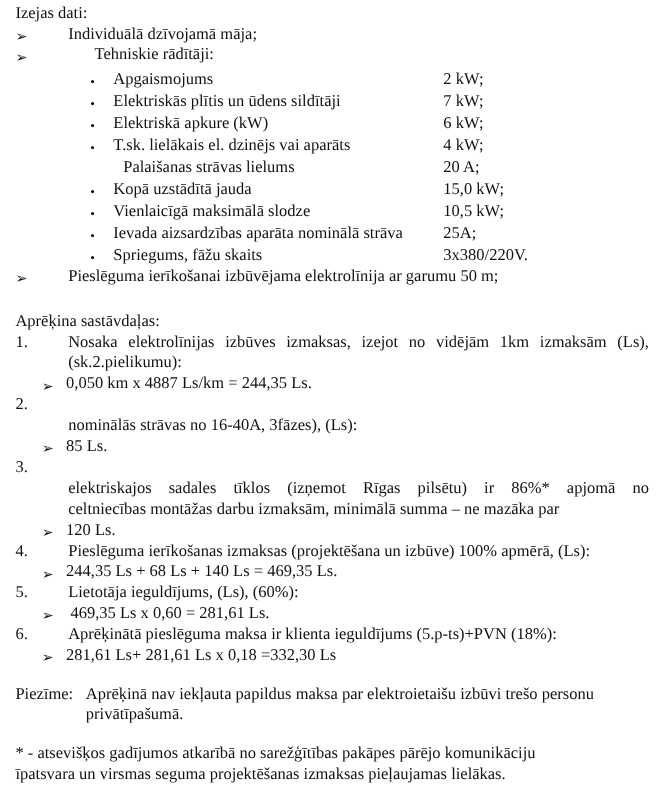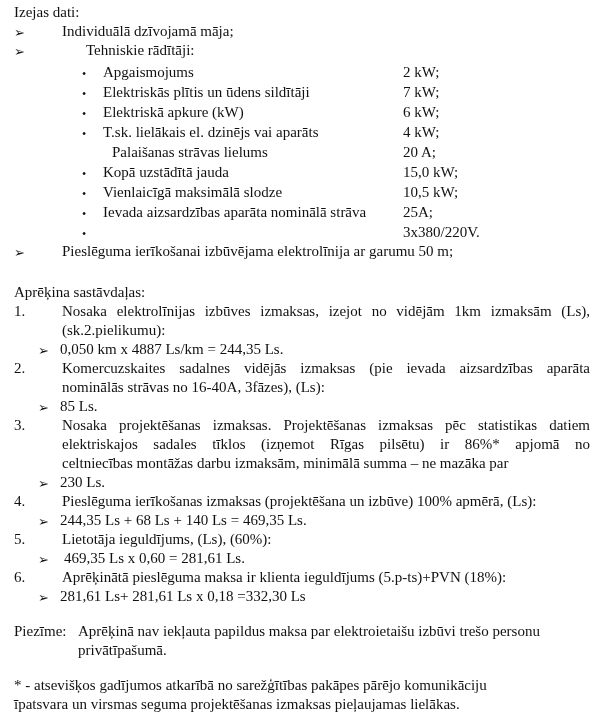--- a/index.html
+++ b/index.html
@@ -86,45 +86,44 @@
 
   <span class="bullet" style="left:82px; top:185px;">•</span>
   <div class="line" style="left:103px; top:183px;">Vienlaicīgā maksimālā slodze</div>
   <div class="val" style="top:183px;">10,5 kW;</div>
 
   <span class="bullet" style="left:82px; top:205px;">•</span>
   <div class="line" style="left:103px; top:203px;">Ievada aizsardzības aparāta nominālā strāva</div>
   <div class="val" style="top:203px;">25A;</div>
 
   <span class="bullet" style="left:82px; top:225px;">•</span>
+  <div class="line" style="left:103px; top:223px;">Spriegums, fāžu skaits</div>
   <div class="val" style="top:223px;">3x380/220V.</div>
 
   <span class="arrow" style="left:14px; top:243px;">➢</span>
   <div class="line" style="left:62px; top:242px;">Pieslēguma ierīkošanai izbūvējama elektrolīnija ar garumu 50 m;</div>
 
   <div class="line" style="left:14px; top:283px;">Aprēķina sastāvdaļas:</div>
 
   <div class="line" style="left:14px; top:302px;">1.</div>
   <div class="justify" style="left:62px; top:302px; width:528px;">Nosaka elektrolīnijas izbūves izmaksas, izejot no vidējām 1km izmaksām (Ls),</div>
   <div class="line" style="left:62px; top:321px;">(sk.2.pielikumu):</div>
   <span class="arrow" style="left:38px; top:341px;">➢</span>
   <div class="line" style="left:60px; top:340px;">0,050 km x 4887 Ls/km = 244,35 Ls.</div>
 
   <div class="line" style="left:14px; top:359px;">2.</div>
-  <div class="justify" style="left:62px; top:359px; width:528px;">Komercuzskaites sadalnes vidējās izmaksas (pie ievada aizsardzības aparāta</div>
   <div class="line" style="left:62px; top:378px;">nominālās strāvas no  16-40A, 3fāzes), (Ls):</div>
   <span class="arrow" style="left:38px; top:398px;">➢</span>
   <div class="line" style="left:60px; top:397px;">85 Ls.</div>
 
   <div class="line" style="left:14px; top:416px;">3.</div>
-  <div class="justify" style="left:62px; top:416px; width:528px;">Nosaka projektēšanas izmaksas. Projektēšanas izmaksas pēc statistikas datiem</div>
   <div class="justify" style="left:62px; top:435px; width:528px;">elektriskajos sadales tīklos (izņemot Rīgas pilsētu) ir 86%* apjomā no</div>
   <div class="line" style="left:62px; top:454px;">celtniecības montāžas darbu izmaksām, minimālā summa – ne mazāka par</div>
   <span class="arrow" style="left:38px; top:474px;">➢</span>
-  <div class="line" style="left:60px; top:473px;">230 Ls.</div>
+  <div class="line" style="left:60px; top:473px;">120 Ls.</div>
 
   <div class="line" style="left:14px; top:492px;">4.</div>
   <div class="line" style="left:62px; top:492px;">Pieslēguma ierīkošanas izmaksas (projektēšana un izbūve) 100% apmērā, (Ls):</div>
   <span class="arrow" style="left:38px; top:512px;">➢</span>
   <div class="line" style="left:60px; top:511px;">244,35 Ls + 68 Ls + 140 Ls = 469,35 Ls.</div>
 
   <div class="line" style="left:14px; top:530px;">5.</div>
   <div class="line" style="left:62px; top:530px;">Lietotāja ieguldījums, (Ls), (60%):</div>
   <span class="arrow" style="left:38px; top:550px;">➢</span>
   <div class="line" style="left:64px; top:549px;">469,35 Ls x 0,60 = 281,61 Ls.</div>

